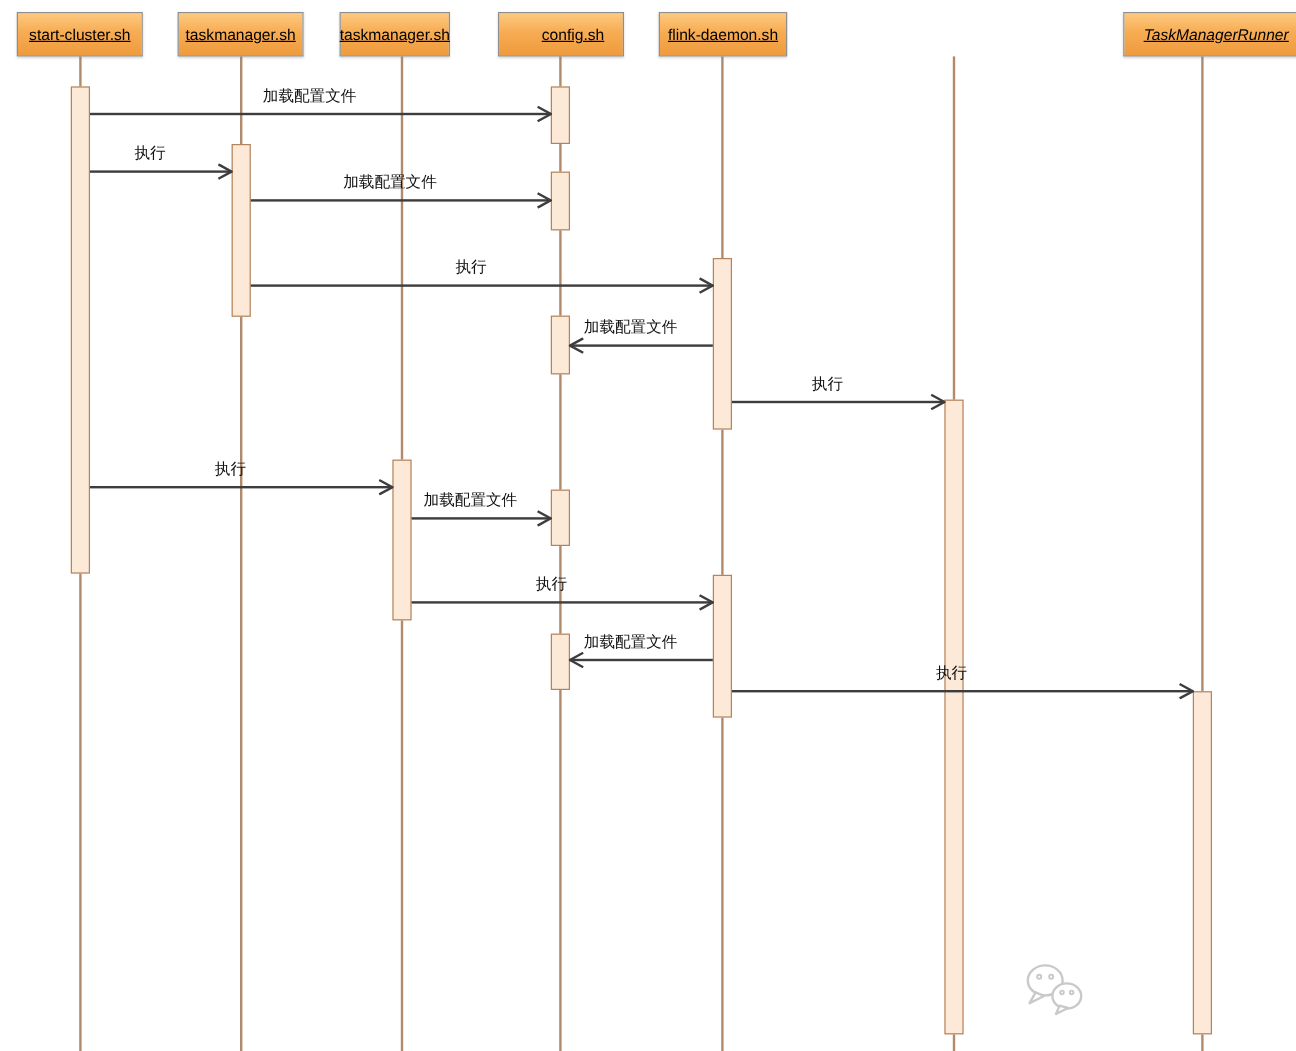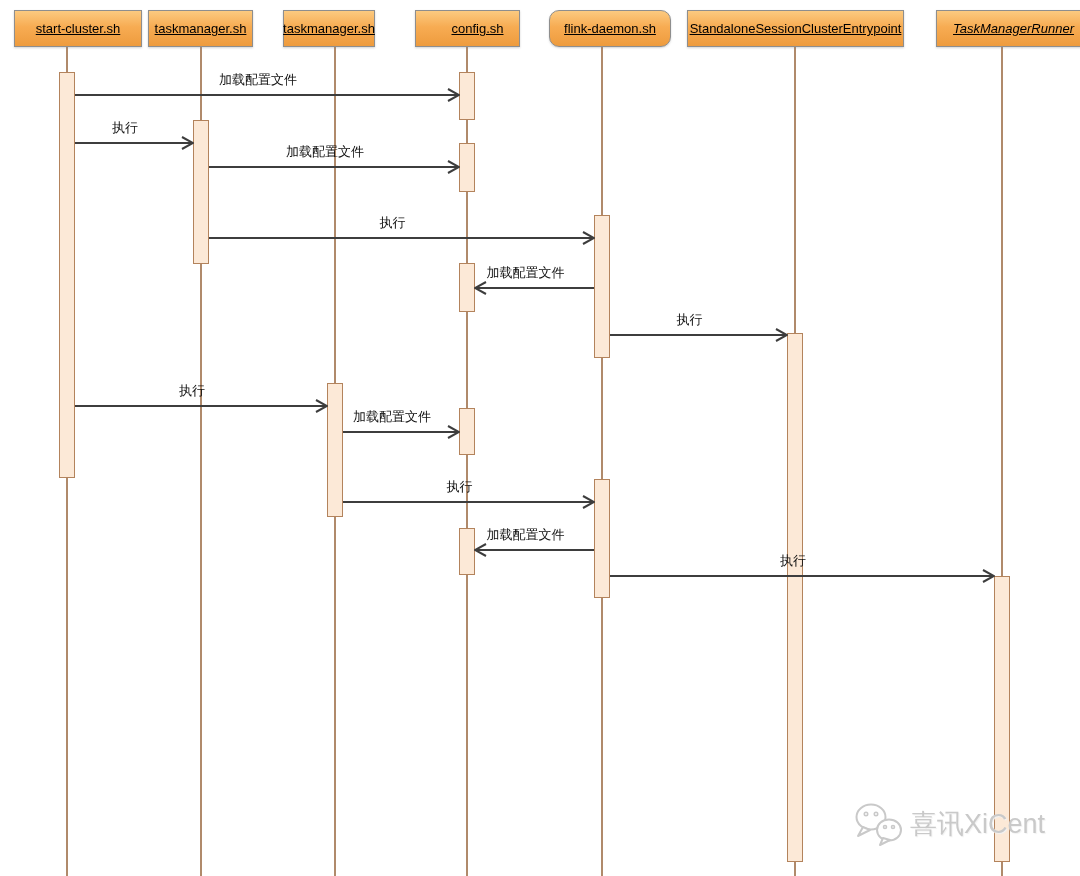--- a/index.html
+++ b/index.html
@@ -57,21 +57,20 @@
       </g>
       <g fill="#ffffff" stroke="#c9c9c9" stroke-width="2">
         <ellipse cx="37" cy="30" rx="12" ry="10.5"></ellipse>
         <path d="M31,38 L28,45 L38,40 Z" stroke-linejoin="round"></path>
       </g>
       <g fill="none" stroke="#c9c9c9" stroke-width="1.6">
         <circle cx="33" cy="27" r="1.5"></circle>
         <circle cx="41" cy="27" r="1.5"></circle>
       </g>
     </svg>
-    <span>喜讯XiCent</span>
   </div>
 <div class="lifeline" style="left: 66px; top: 47px; height: 829px;"></div>
     <div class="lifeline" style="left: 200px; top: 47px; height: 829px;"></div>
     <div class="lifeline" style="left: 334px; top: 47px; height: 829px;"></div>
     <div class="lifeline" style="left: 466px; top: 47px; height: 829px;"></div>
     <div class="lifeline" style="left: 601px; top: 47px; height: 829px;"></div>
     <div class="lifeline" style="left: 794px; top: 47px; height: 829px;"></div>
     <div class="lifeline" style="left: 1001px; top: 47px; height: 829px;"></div>
     <div class="activation" style="left: 59px; top: 72px; height: 406px;"></div>
     <div class="activation" style="left: 193px; top: 120px; height: 144px;"></div>
@@ -155,34 +154,31 @@
         <polyline points="1,1 12,7 1,13" fill="none" stroke="#3d3d3d" stroke-width="2"></polyline>
       </svg>
     </div>
     <div class="message" style="left: 610px; top: 549px; width: 384px;">
       <div class="msg-label">执行</div>
       <div class="msg-line"></div>
       <svg class="msg-arrow right" viewBox="0 0 13 14">
         <polyline points="1,1 12,7 1,13" fill="none" stroke="#3d3d3d" stroke-width="2"></polyline>
       </svg>
     </div>
-    <div class="participant" style="left: 14px; width: 128px;">
+    <div class="participant" style="left: 14px; width: 105px;">
       <span>start-cluster.sh</span>
     </div>
     <div class="participant" style="left: 148px; width: 105px;">
       <span>taskmanager.sh</span>
     </div>
     <div class="participant" style="left: 283px; width: 92px;">
       <span>taskmanager.sh</span>
     </div>
     <div class="participant" style="left: 415px; width: 105px; padding-left: 20px;">
       <span>config.sh</span>
     </div>
-    <div class="participant" style="left: 549px; width: 122px; border-radius: 10px;">
+    <div class="participant" style="left: 549px; width: 107px;">
       <span>flink-daemon.sh</span>
-    </div>
-    <div class="participant" style="left: 687px; width: 217px;">
-      <span>StandaloneSessionClusterEntrypoint</span>
     </div>
     <div class="participant" style="left: 936px; width: 155px; font-style: italic;">
       <span>TaskManagerRunner</span>
     </div>
   </div>
 
 </body></html>

